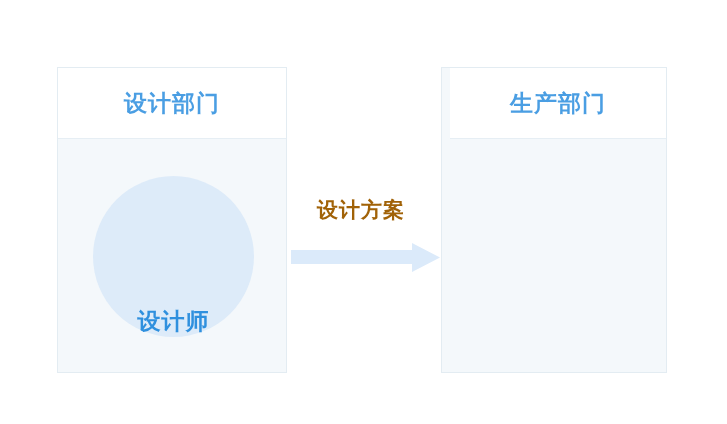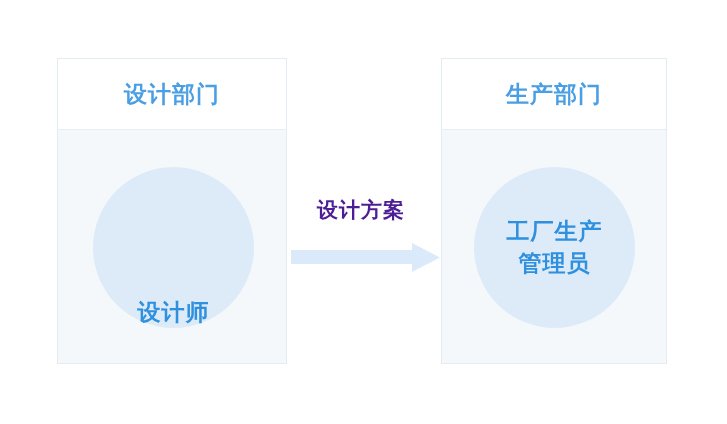--- a/index.html
+++ b/index.html
@@ -21,32 +21,34 @@
   }
 
   
   .dept-box {
     position: absolute;
     box-sizing: border-box;
     border: 1px solid #e3ecf2;
     background: #f4f8fb;
     display: flex;
     flex-direction: column;
+    margin-top: 9px;
   }
   .dept-box.left {
     left: 57px;
     top: 58px;
     width: 230px;
     height: 306px;
   }
   .dept-box.right {
     left: 441px;
     top: 58px;
     width: 226px;
     height: 306px;
+    padding-left: 8px;
   }
 
   .dept-header {
     box-sizing: border-box;
     height: 71px;
     background: #ffffff;
     border-bottom: 1px solid #e6eef4;
     display: flex;
     align-items: center;
     justify-content: center;
@@ -108,21 +110,21 @@
     display: block;
   }
   .flow-label {
     position: absolute;
     left: 291px;
     top: 197px;
     width: 140px;
     text-align: center;
     font-size: 21px;
     font-weight: bold;
-    color: #4c1d95;
+    color: #a16207;
     letter-spacing: 1px;
     line-height: 1.2;
   }
 </style>
 </head>
 <body>
 
 <div id="canvas">
 
   <div class="dept-box left">
@@ -141,21 +143,15 @@
   <div class="flow-arrow">
     <svg width="152" height="36" viewBox="0 0 152 36" xmlns="http://www.w3.org/2000/svg">
       <polygon points="1,10 122,10 122,3 150,17.5 122,32 122,24 1,24" fill="#dbeafa"></polygon>
     </svg>
   </div>
 
   <div class="dept-box right">
     <div class="dept-header">
       <span class="dept-header-title">生产部门</span>
     </div>
-    <div class="dept-body">
-      <div class="role-circle">
-        <span class="role-label">工厂生产
-管理员</span>
-      </div>
-    </div>
   </div>
 
 </div>
 
 </body></html>

